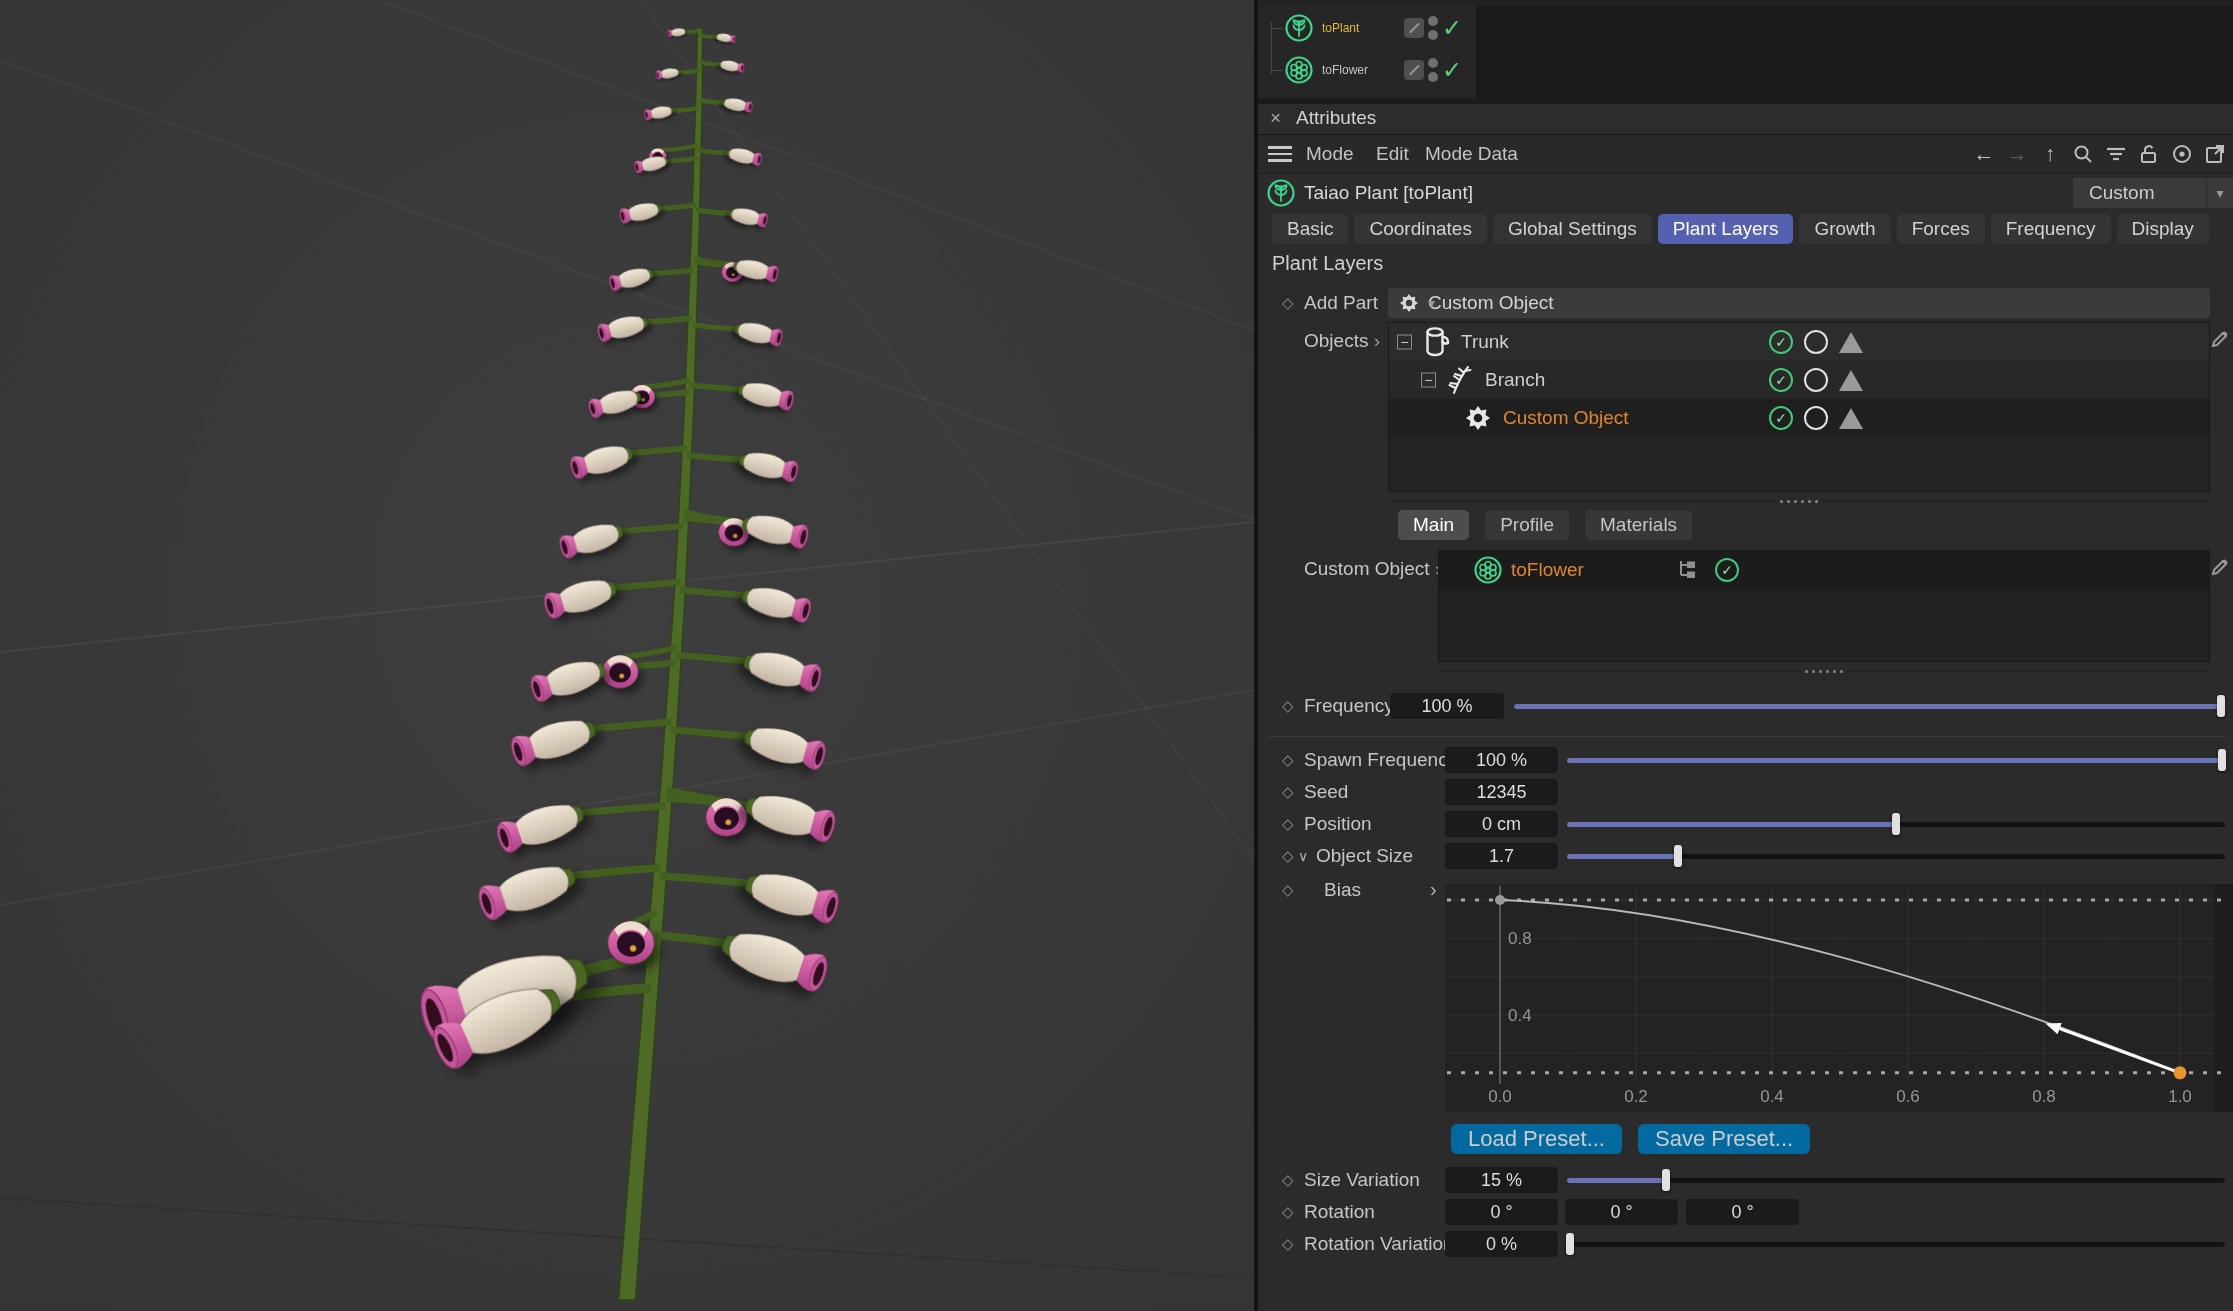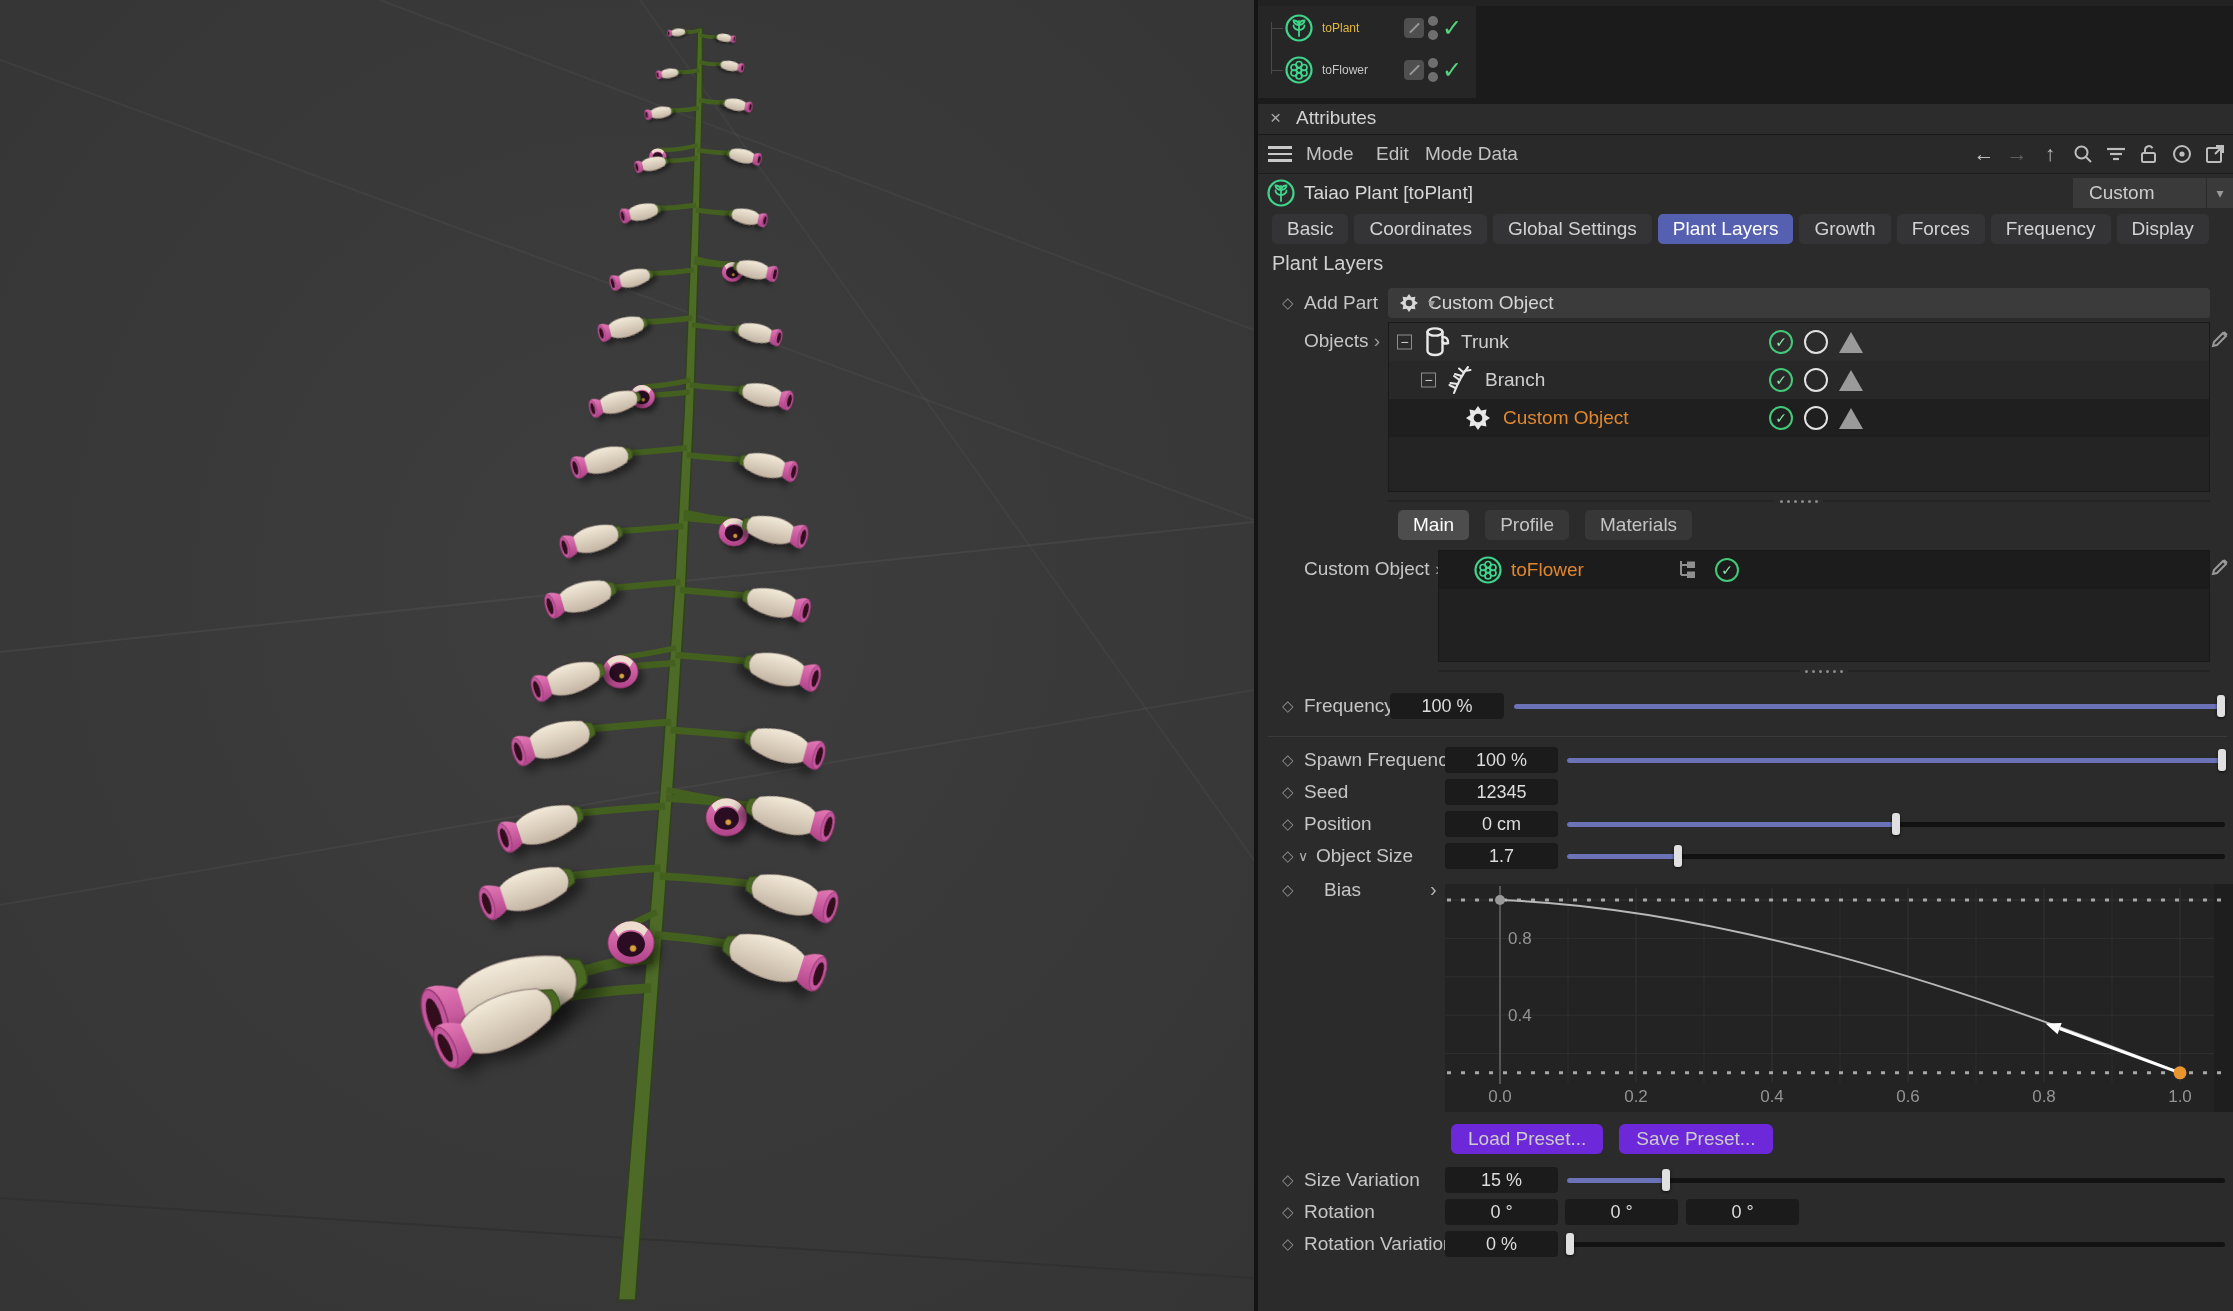--- a/index.html
+++ b/index.html
@@ -131,22 +131,22 @@
       box-shadow:0 1px 3px rgba(0,0,0,.7);}
   .hsep{position:absolute;left:10px;right:6px;height:1px;background:#3a3a3a;}
   .chevdown{position:absolute;left:40px;top:50%;transform:translateY(-50%);color:#b0b0b0;font-size:14px;}
   .bias-arrow{position:absolute;left:172px;top:878px;color:#b5b5b5;font-size:20px;}
 
   
   .plot{position:absolute;left:187px;top:884px;width:788px;height:228px;background:#232323;}
 
   
   .pbtns{position:absolute;left:193px;top:1124px;display:flex;gap:16px;}
-  .pbtn{height:30px;padding:0 17px;background:#6d28d9;border-radius:6px;color:#cccccc;display:flex;
-      align-items:center;font-size:19px;}
+  .pbtn{height:30px;padding:0 17px;background:#0369a1;border-radius:6px;color:#cccccc;display:flex;
+      align-items:center;font-size:22px;}
 </style>
 </head>
 <body>
 
 <div class="stage">
 
   <div class="viewport">
     <svg id="plantSvg" width="1254" height="1311" viewBox="0 0 1254 1311">
         <defs>
           <radialGradient id="vg" cx="50%" cy="45%" r="80%">

